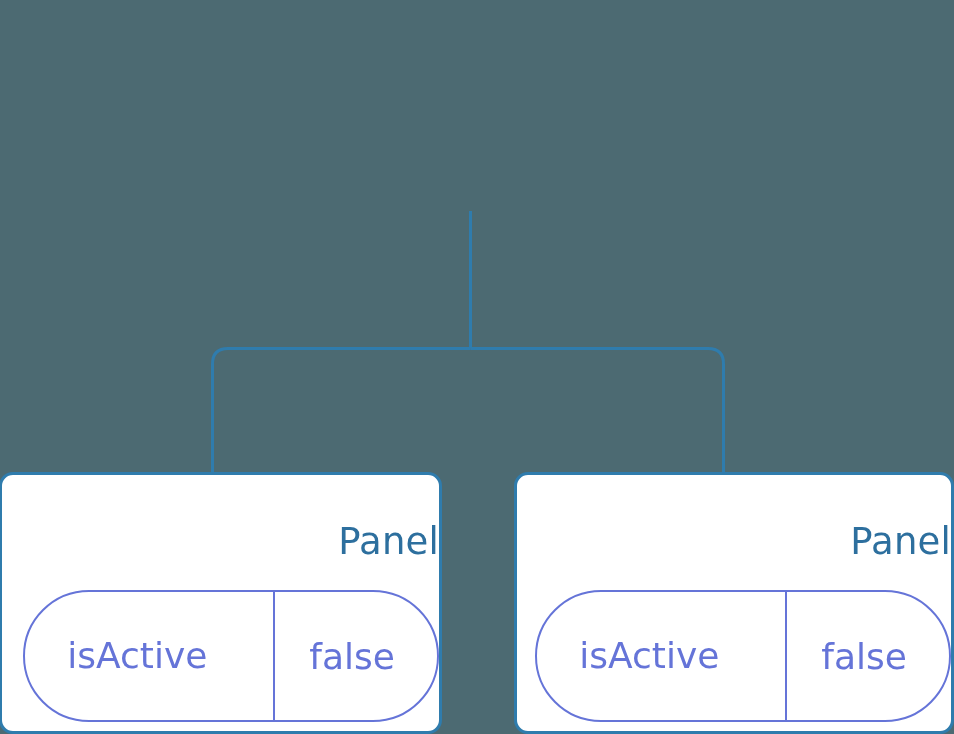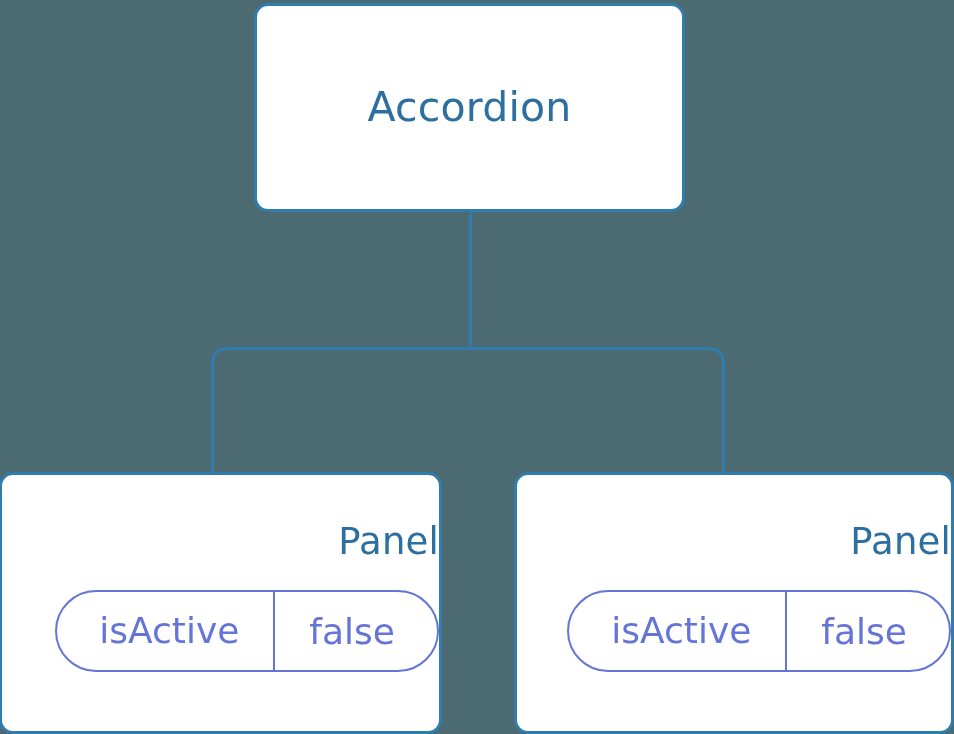--- a/index.html
+++ b/index.html
@@ -76,23 +76,24 @@
     font-size: 37px;
     margin-top: 48px;
   }
   .state-pill {
     margin-top: 30px;
     display: flex;
     align-items: stretch;
     border: 2px solid #6574d8;
     border-radius: 999px;
     background: #ffffff;
-    height: 82px;
+    height: 132px;
     box-sizing: border-box;
     overflow: hidden;
+    gap: 32px;
   }
   .pill-key, .pill-value {
     display: flex;
     align-items: center;
     justify-content: center;
     color: #6574d8;
     font-size: 36px;
     line-height: 1;
     white-space: nowrap;
     box-sizing: border-box;
@@ -111,23 +112,20 @@
 <div id="diagram-root">
 
   <svg id="edge-layer" viewBox="0 0 954 734" width="954" height="734" aria-hidden="true">
     <g fill="none" stroke="#2f7cad" stroke-width="3" stroke-linecap="butt">
       <path d="M 470.5 211 L 470.5 348.5"></path>
       <path d="M 470.5 348.5 L 228 348.5 Q 212.5 348.5 212.5 364 L 212.5 472"></path>
       <path d="M 470.5 348.5 L 708 348.5 Q 723.5 348.5 723.5 364 L 723.5 472"></path>
     </g>
   </svg>
 
-  <div class="node-box" id="node-accordion">
-    <div class="node-title">Accordion</div>
-  </div>
 
   <div class="node-box panel-node" id="node-panel-0">
     <div class="node-title">Panel</div>
     <div class="state-pill">
       <div class="pill-key">isActive</div>
       <div class="pill-value">false</div>
     </div>
   </div>
 
   <div class="node-box panel-node" id="node-panel-1">

